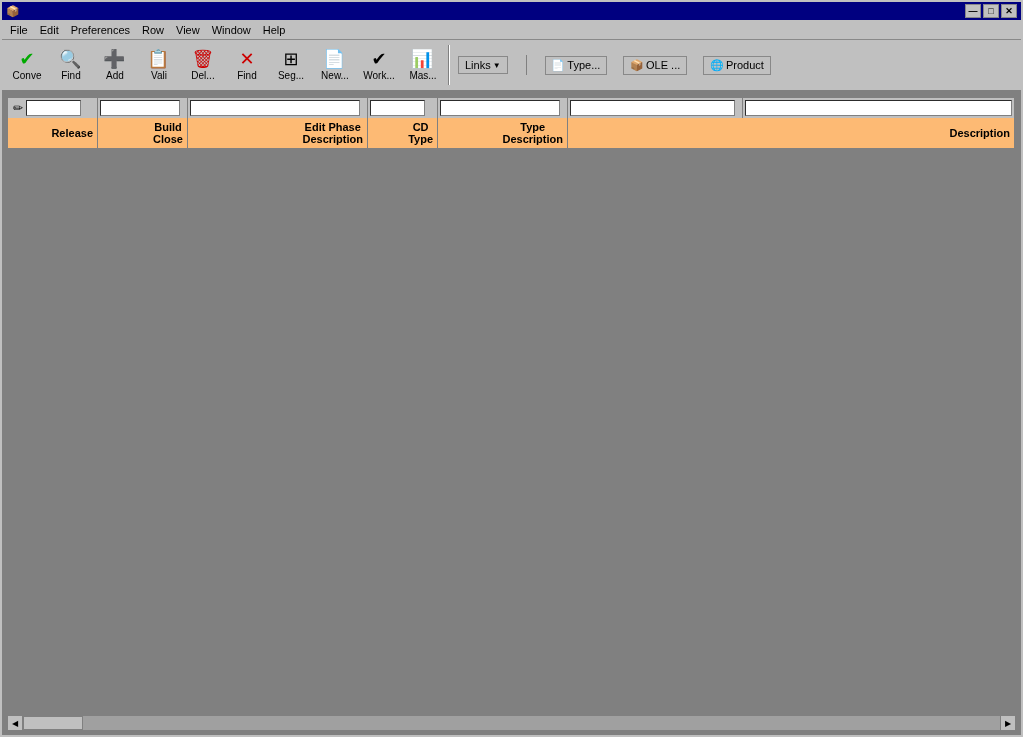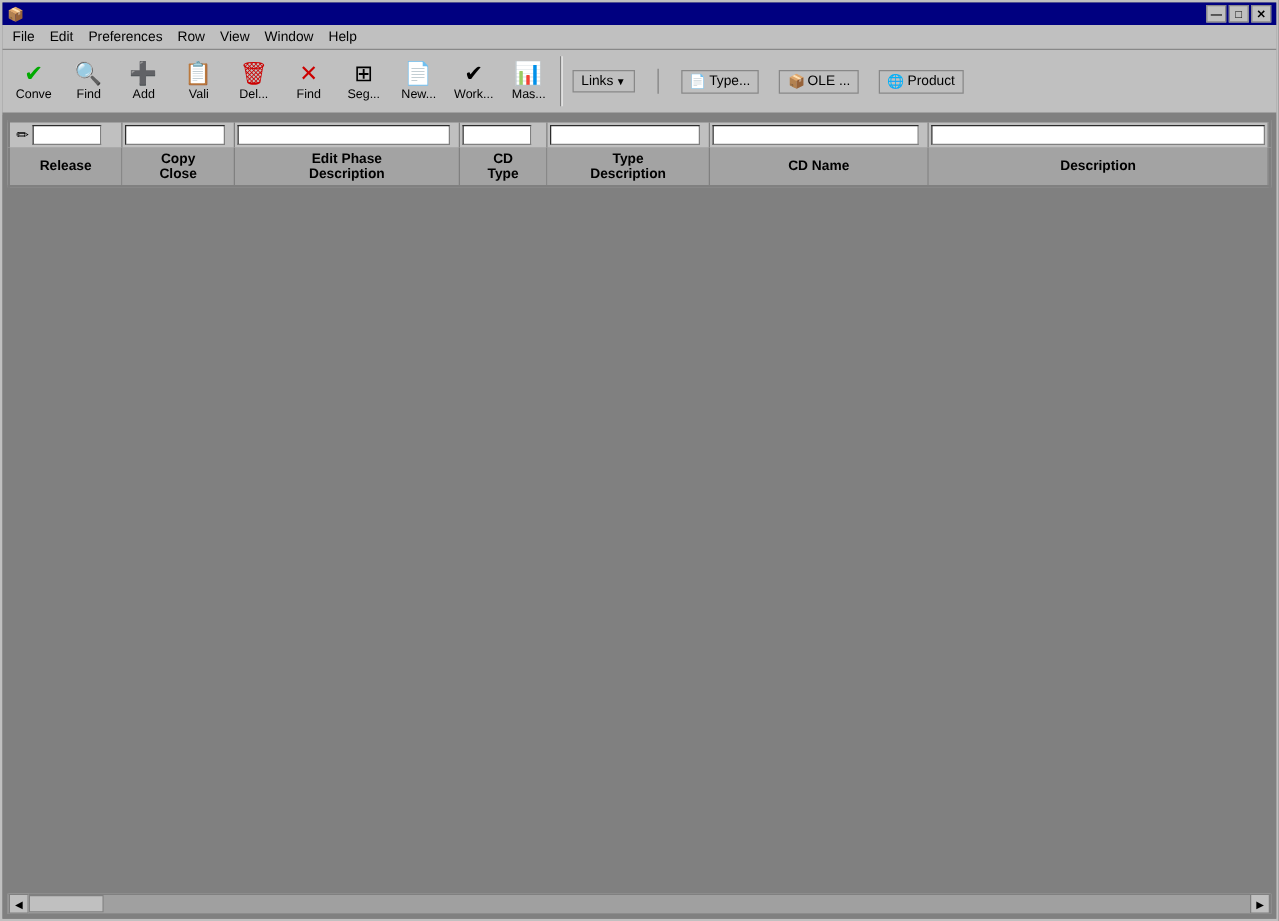--- a/index.html
+++ b/index.html
@@ -148,24 +148,24 @@
       display: flex;
       background: #c0c0c0;
       border-bottom: 2px solid #808080;
     }
     .header-cell {
       border-right: 1px solid #808080;
       padding: 3px 4px;
       font-size: 11px;
       font-weight: bold;
       text-align: center;
-      background: #a3a3a3;
-      display: flex;
-      align-items: center;
-      justify-content: center;
+      background: #fdba74;
+      display: flex;
+      align-items: center;
+      justify-content: flex-end;
     }
 
     .grid-body {
       background: #808080;
       flex: 1;
       min-height: 500px;
     }
 
     
     .col-release { width: 90px; min-width: 90px; }
@@ -344,21 +344,21 @@
           <input type="text" style="width: 100%;">
         </div>
       </div>
 
       <div class="grid-header" style="border: 2px solid #808080; border-bottom: 2px solid #808080; border-top: none;">
         <div class="header-cell col-release">
           <span>Release</span>
         </div>
         <div class="header-cell col-buildphase">
           <div>
-            <div>Copy</div>
+            <div>Build</div>
             <div>Close</div>
           </div>
         </div>
         <div class="header-cell col-builddesc">
           <div>
             <div>Edit Phase</div>
             <div>Description</div>
           </div>
         </div>
         <div class="header-cell col-cdtype">
@@ -366,23 +366,20 @@
             <div>CD</div>
             <div>Type</div>
           </div>
         </div>
         <div class="header-cell col-typedesc">
           <div>
             <div>Type</div>
             <div>Description</div>
           </div>
         </div>
-        <div class="header-cell col-cdname">
-          <span>CD Name</span>
-        </div>
         <div class="header-cell col-description">
           <span>Description</span>
         </div>
       </div>
 
       <div class="grid-body" style="border: 2px solid #808080; border-top: none; min-height: 530px;">
       </div>
 
       <div class="scrollbar-h" style="border: 1px solid #808080;">
         <div class="scroll-btn">

